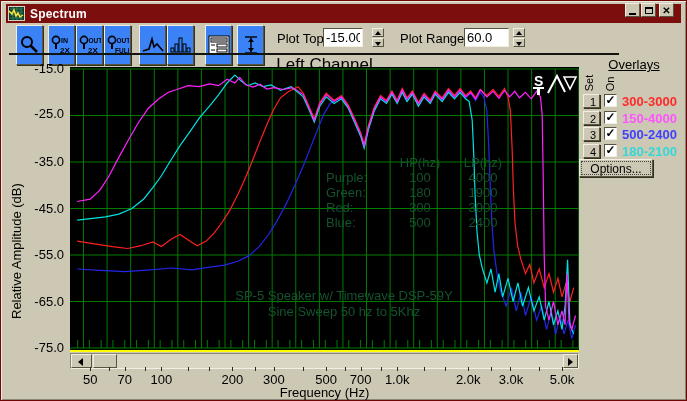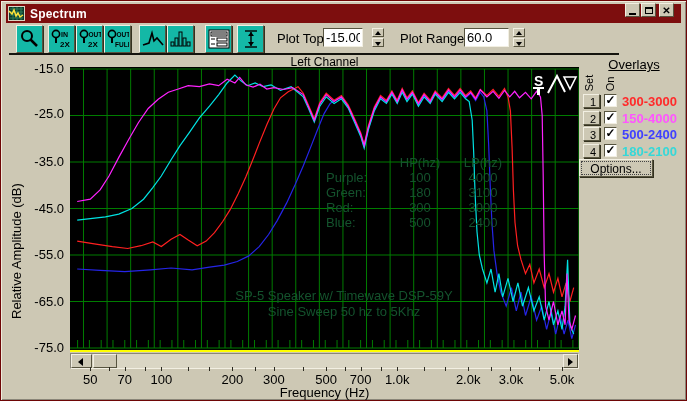--- a/index.html
+++ b/index.html
@@ -10,35 +10,35 @@
   .titlebar{position:absolute;left:5px;top:3px;right:5px;height:19px;background:#7d0e0e;
             display:flex;align-items:center;padding-left:2px;}
   .app-icon{width:17px;height:15px;margin-right:5px;}
   .title-text{color:#fff;font-weight:bold;font-size:12px;letter-spacing:.2px;}
   .tbtn{position:absolute;top:2px;width:15px;height:14px;background:#CDC8B4;
         border:1px solid;border-color:#f2efe2 #57543f #57543f #f2efe2;
         display:flex;align-items:center;justify-content:center;font-size:10px;font-weight:bold;color:#000;}
   .glyph-min{width:7px;height:2px;background:#000;margin-top:7px;}
   .glyph-max{width:8px;height:7px;border:1px solid #000;border-top:2px solid #000;}
   
-  .toolbtn{position:absolute;top:24px;width:27px;height:28px;background:#14b8a6;
+  .toolbtn{position:absolute;top:24px;width:27px;height:40px;background:#3b82f6;
            border:1px solid;border-color:#f2efe2 #57543f #57543f #f2efe2;box-shadow:1px 1px 0 #33311f;
            display:flex;align-items:center;justify-content:center;padding:0;}
   .tb-label{position:absolute;top:24px;height:26px;line-height:27px;font-size:13px;color:#000;}
   .tb-input{position:absolute;top:27px;height:19px;border:1px solid;border-color:#57543f #f2efe2 #f2efe2 #57543f;
             background:#fff;font-size:13px;padding:0 2px;color:#000;}
   .spinner{position:absolute;top:27px;width:12px;height:19px;}
   .spin-up,.spin-dn{position:absolute;left:0;width:12px;height:9px;background:#CDC8B4;
         border:1px solid;border-color:#f2efe2 #57543f #57543f #f2efe2;}
   .spin-up{top:0}.spin-dn{top:10px}
   .spin-up:after{content:"";position:absolute;left:2px;top:2px;border:3px solid transparent;border-bottom:4px solid #000;border-top:none;}
   .spin-dn:after{content:"";position:absolute;left:2px;top:3px;border:3px solid transparent;border-top:4px solid #000;border-bottom:none;}
   .sep-line{position:absolute;left:8px;top:52px;width:610px;height:2px;background:#14140e;}
   
-  .chart-title{position:absolute;left:69px;top:54px;width:509px;text-align:center;font-size:12px;color:#000;}
+  .chart-title{position:absolute;left:69px;top:54px;width:509px;text-align:center;font-size:17px;color:#000;}
   .yaxis-title{position:absolute;left:8px;top:318px;transform:rotate(-90deg);transform-origin:0 0;
                white-space:nowrap;font-size:13px;color:#000;}
   #plot-wrap{position:absolute;left:69px;top:66px;width:509px;height:283px;background:#000;}
   .ylab{position:absolute;width:44px;left:19px;text-align:right;font-size:13px;color:#000;}
   .yellow-line{position:absolute;left:69px;top:349px;width:509px;height:2px;background:#ffff00;}
   .xlab{position:absolute;top:371px;width:40px;margin-left:-20px;text-align:center;font-size:13px;color:#000;}
   .xtick{position:absolute;top:366px;width:1px;height:4px;background:#2b2a20;}
   .xaxis-title{position:absolute;left:69px;top:384px;width:509px;text-align:center;font-size:13px;color:#000;}
   
   .hscroll{position:absolute;left:69px;top:352px;width:509px;height:16px;background:#DAD6C4;
@@ -286,21 +286,21 @@
         <span class="hc2">LP(hz)</span>
       </div>
       <div class="hrow">
         <span class="hc0">Purple:</span>
         <span class="hc1">100</span>
         <span class="hc2">4000</span>
       </div>
       <div class="hrow">
         <span class="hc0">Green:</span>
         <span class="hc1">180</span>
-        <span class="hc2">3100</span>
+        <span class="hc2">1900</span>
       </div>
       <div class="hrow">
         <span class="hc0">Red:</span>
         <span class="hc1">300</span>
         <span class="hc2">3000</span>
       </div>
       <div class="hrow">
         <span class="hc0">Blue:</span>
         <span class="hc1">500</span>
         <span class="hc2">2400</span>

